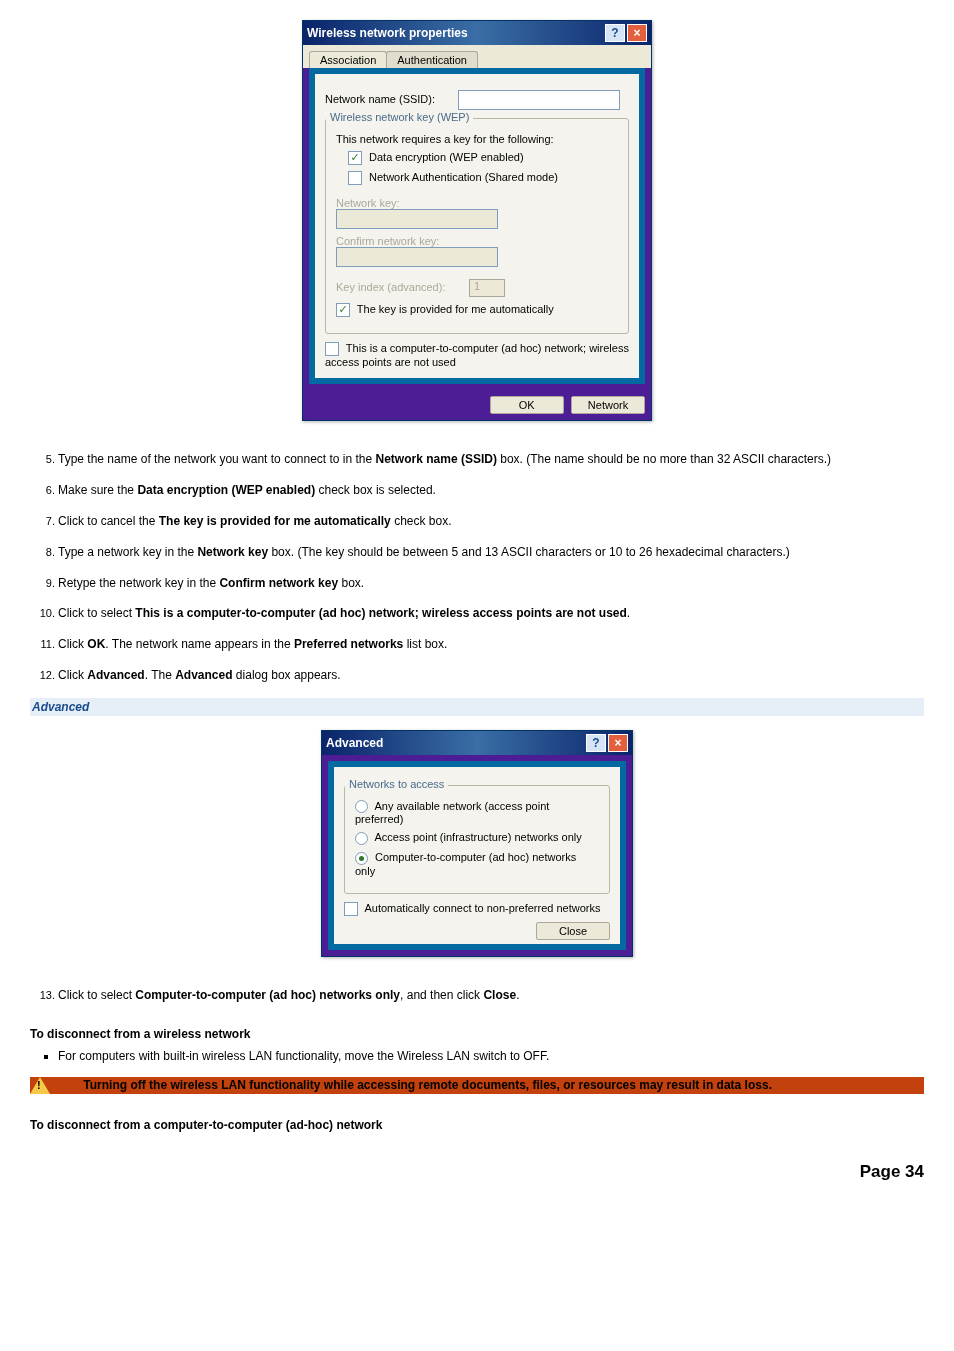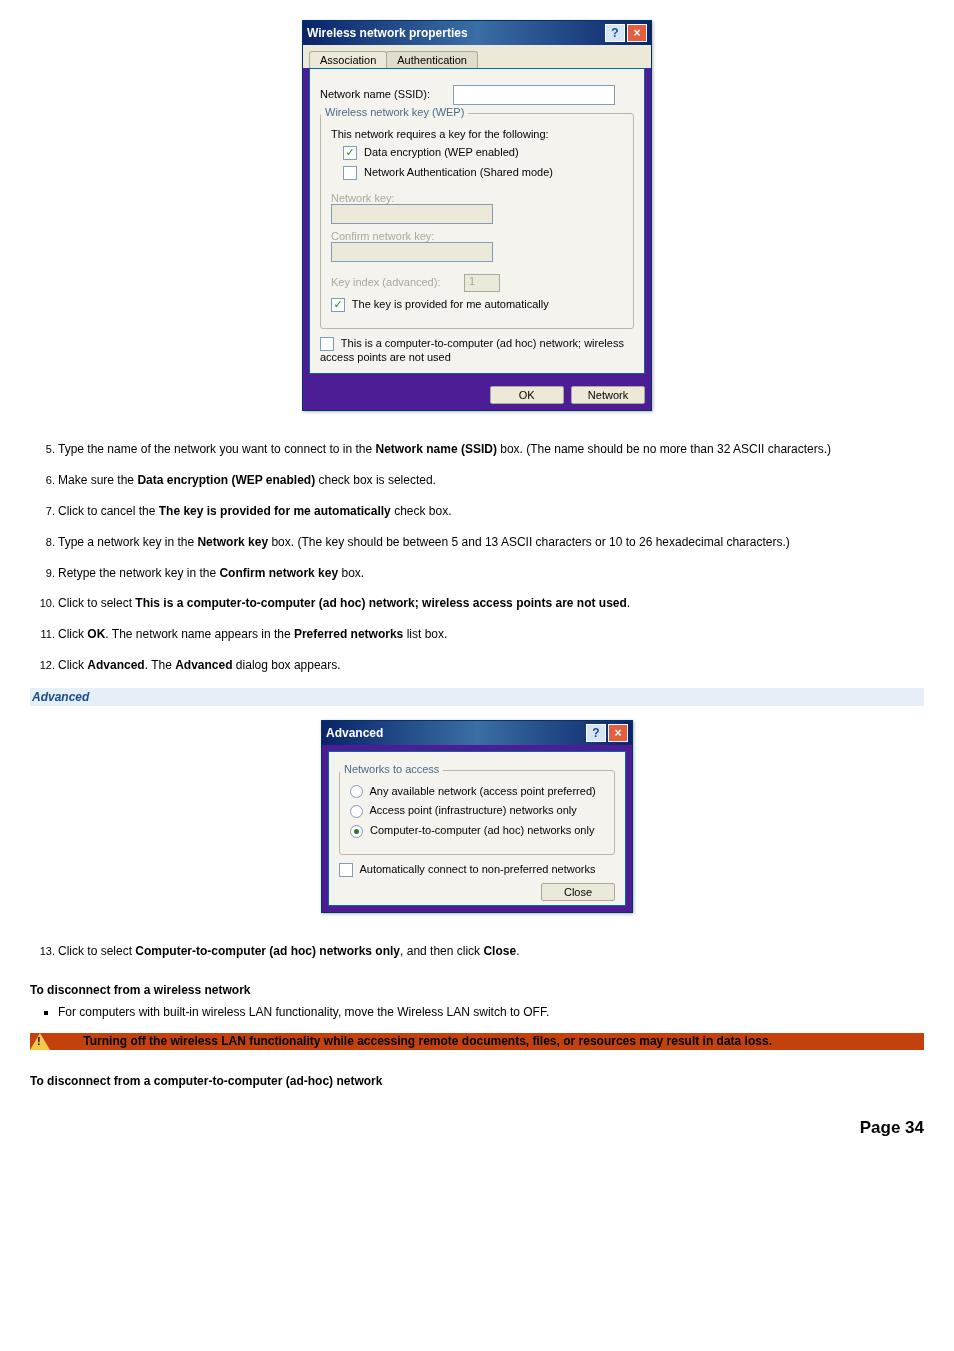--- a/index.html
+++ b/index.html
@@ -51,21 +51,21 @@
   font-size: 11px;
   background: #ece9d8;
   border-top-left-radius: 3px;
   border-top-right-radius: 3px;
   margin-right: -1px;
 }
 .tab.inactive { background: #e0ddcc; }
 .dialog-body {
   margin: 0 6px 6px 6px;
   padding: 10px 10px 4px 10px;
-  border: 1px solid #0369a1;
+  border: 6px solid #0369a1;
   background: #f4f3ee;
   font-size: 11px;
 }
 .dialog-body.notab { margin-top: 6px; }
 .row { margin: 6px 0; }
 .field-label { display: inline-block; width: 130px; }
 .input {
   border: 1px solid #7f9db9;
   height: 18px;
   width: 160px;

